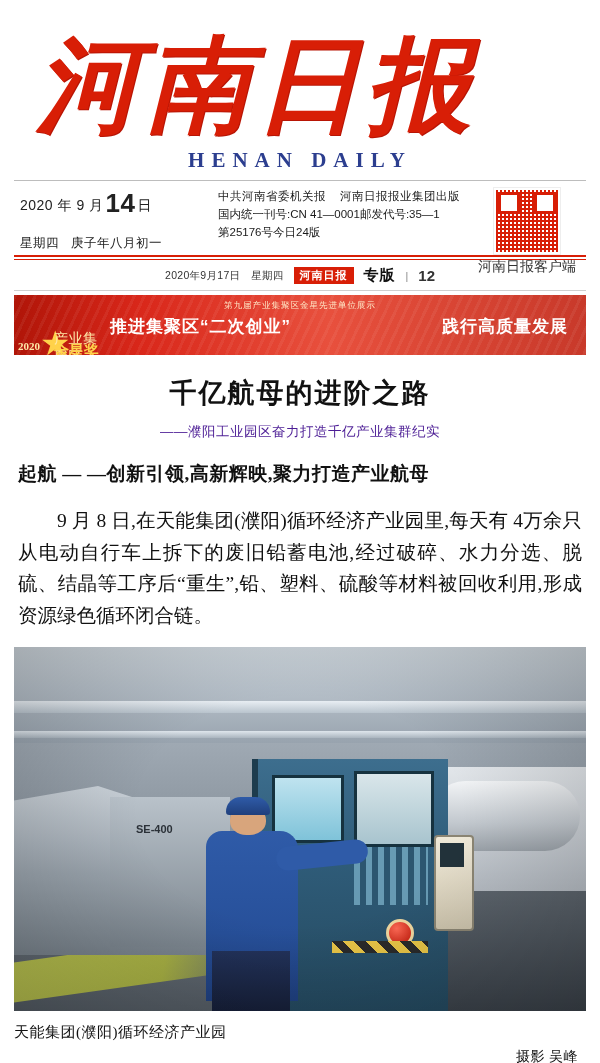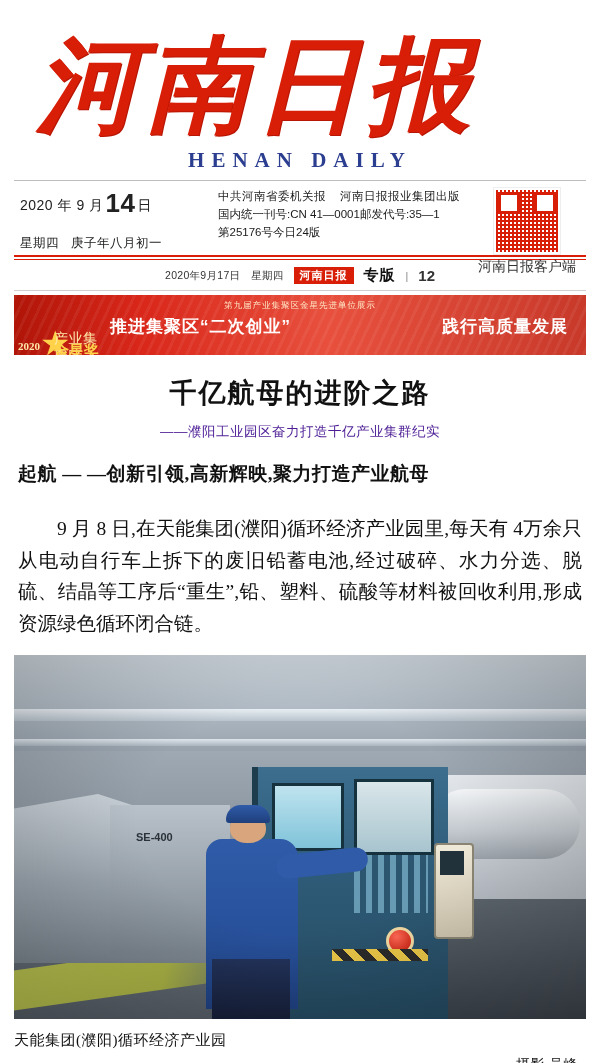--- a/index.html
+++ b/index.html
@@ -280,21 +280,21 @@
     letter-spacing: 0.5px;
     margin-top: 20px;
     padding-left: 4px;
     color: #111;
   }
   .body-text {
     font-family: "Liberation Serif", serif;
     font-size: 19.5px;
     line-height: 1.62;
     text-align: justify;
-    margin-top: 26px;
+    margin-top: 18px;
     padding: 0 4px;
     text-indent: 2em;
     color: #111;
   }
 
   
   .photo {
     position: relative;
     margin-top: 16px;
     height: 364px;

